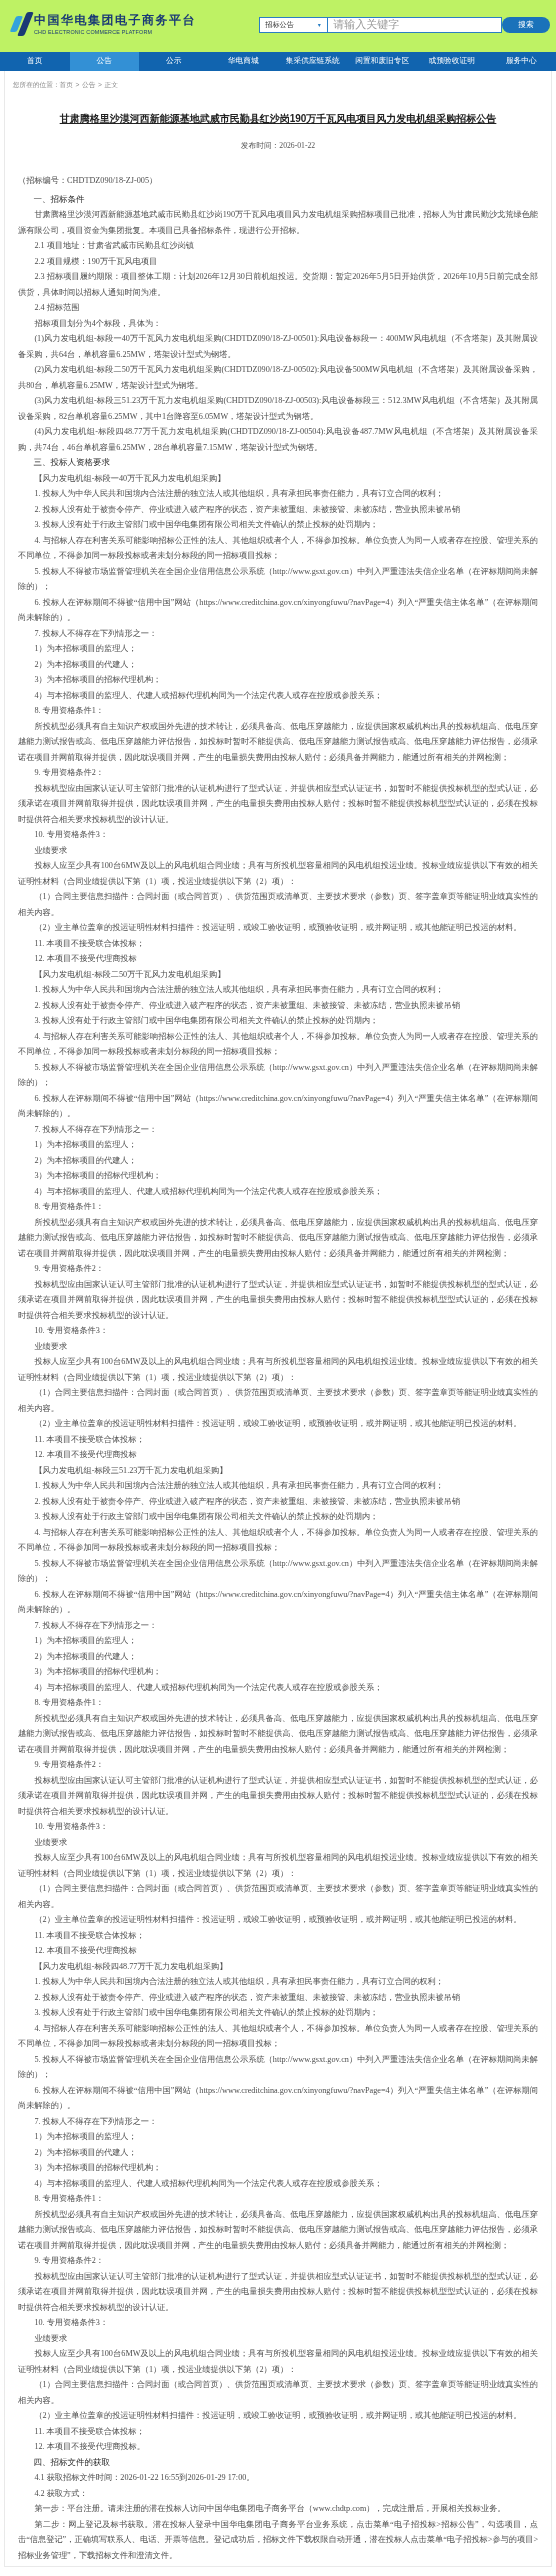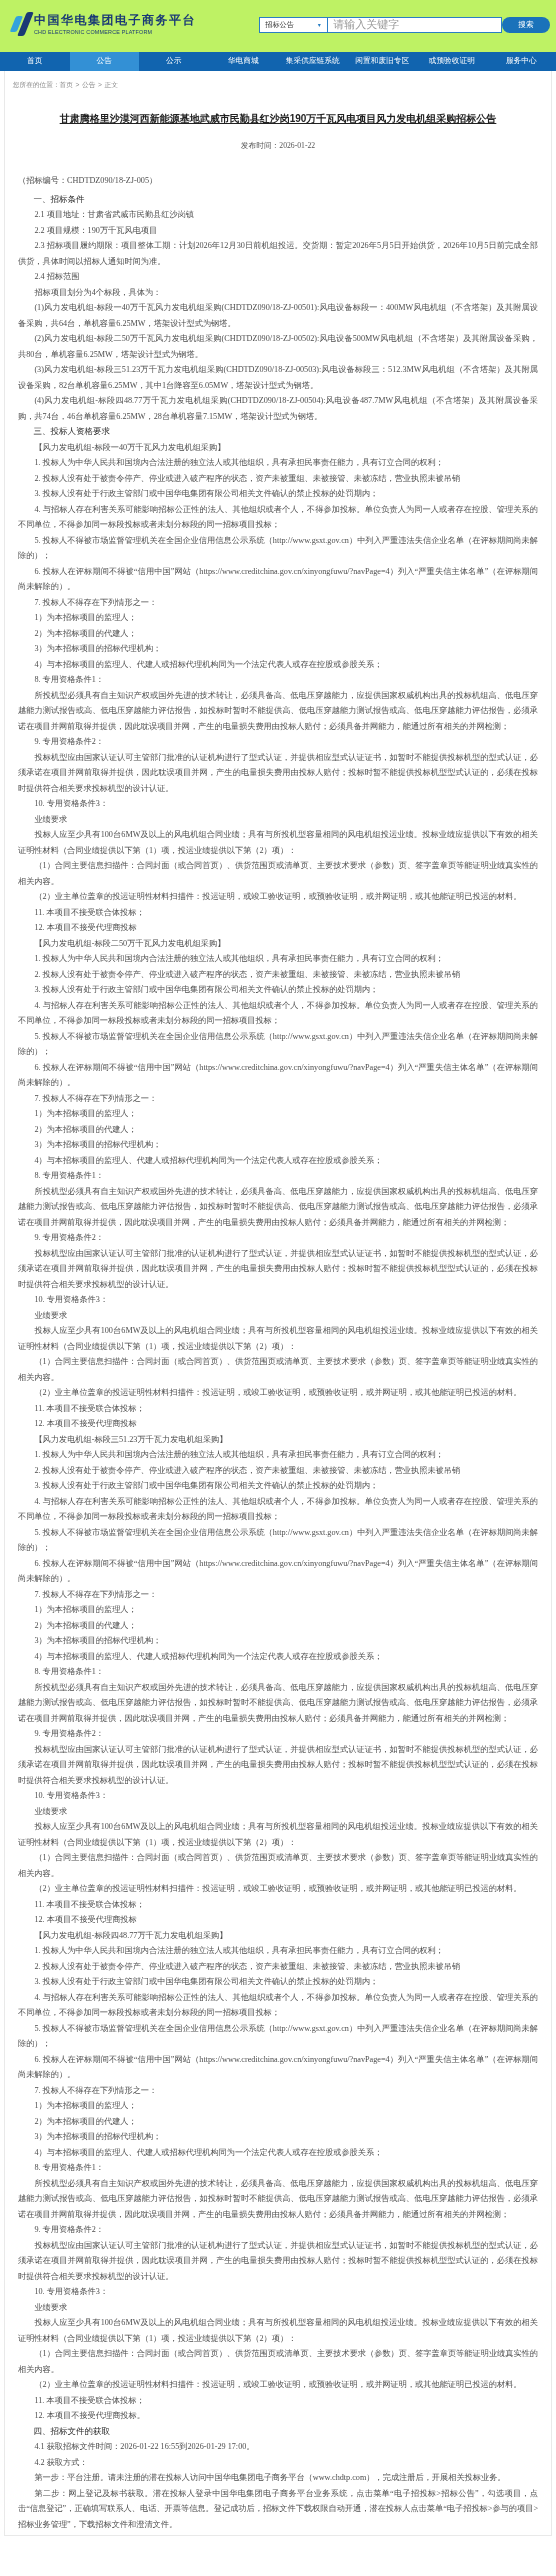--- a/index.html
+++ b/index.html
@@ -74,20 +74,21 @@
 
 <div class="container">
   <div class="crumb" id="crumb"><span>您所在的位置：</span><span class="link">首页</span><span class="sep">&gt;</span><span class="link">公告</span><span class="sep">&gt;</span><span class="">正文</span></div>
 
   <div class="title">甘肃腾格里沙漠河西新能源基地武威市民勤县红沙岗190万千瓦风电项目风力发电机组采购招标公告</div>
   <div class="pub">发布时间：2026-01-22</div>
 
   <div class="art" id="article-blocks">
       <div class="center-line">（招标编号：CHDTDZ090/18-ZJ-005）</div>
       <div class="sec-h">一、招标条件</div>
+      <div class="para">甘肃腾格里沙漠河西新能源基地武威市民勤县红沙岗190万千瓦风电项目风力发电机组采购招标项目已批准，招标人为甘肃民勤沙戈荒绿色能源有限公司，项目资金为集团批复。本项目已具备招标条件，现进行公开招标。</div>
       <div class="para">2.1 项目地址：甘肃省武威市民勤县红沙岗镇</div>
       <div class="para">2.2 项目规模：190万千瓦风电项目</div>
       <div class="para">2.3 招标项目履约期限：项目整体工期：计划2026年12月30日前机组投运。交货期：暂定2026年5月5日开始供货，2026年10月5日前完成全部供货，具体时间以招标人通知时间为准。</div>
       <div class="para">2.4 招标范围</div>
       <div class="para">招标项目划分为4个标段，具体为：</div>
       <div class="para">(1)风力发电机组-标段一40万千瓦风力发电机组采购(CHDTDZ090/18-ZJ-00501):风电设备标段一：400MW风电机组（不含塔架）及其附属设备采购，共64台，单机容量6.25MW，塔架设计型式为钢塔。</div>
       <div class="para">(2)风力发电机组-标段二50万千瓦风力发电机组采购(CHDTDZ090/18-ZJ-00502):风电设备500MW风电机组（不含塔架）及其附属设备采购，共80台，单机容量6.25MW，塔架设计型式为钢塔。</div>
       <div class="para">(3)风力发电机组-标段三51.23万千瓦力发电机组采购(CHDTDZ090/18-ZJ-00503):风电设备标段三：512.3MW风电机组（不含塔架）及其附属设备采购，82台单机容量6.25MW，其中1台降容至6.05MW，塔架设计型式为钢塔。</div>
       <div class="para">(4)风力发电机组-标段四48.77万千瓦力发电机组采购(CHDTDZ090/18-ZJ-00504):风电设备487.7MW风电机组（不含塔架）及其附属设备采购，共74台，46台单机容量6.25MW，28台单机容量7.15MW，塔架设计型式为钢塔。</div>
       <div class="sec-h">三、投标人资格要求</div>

